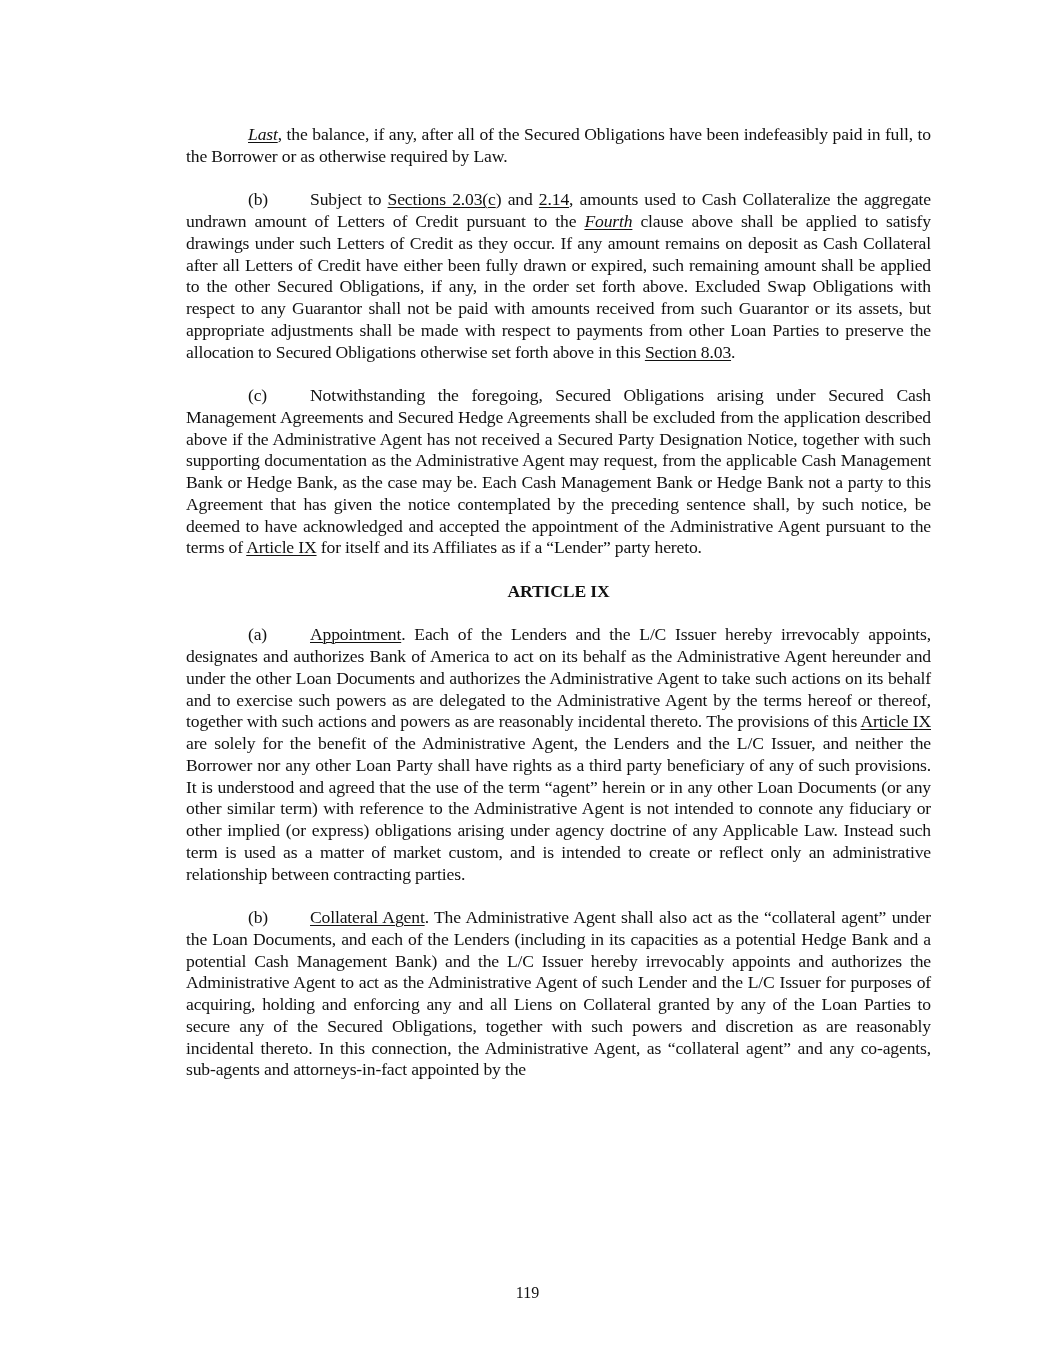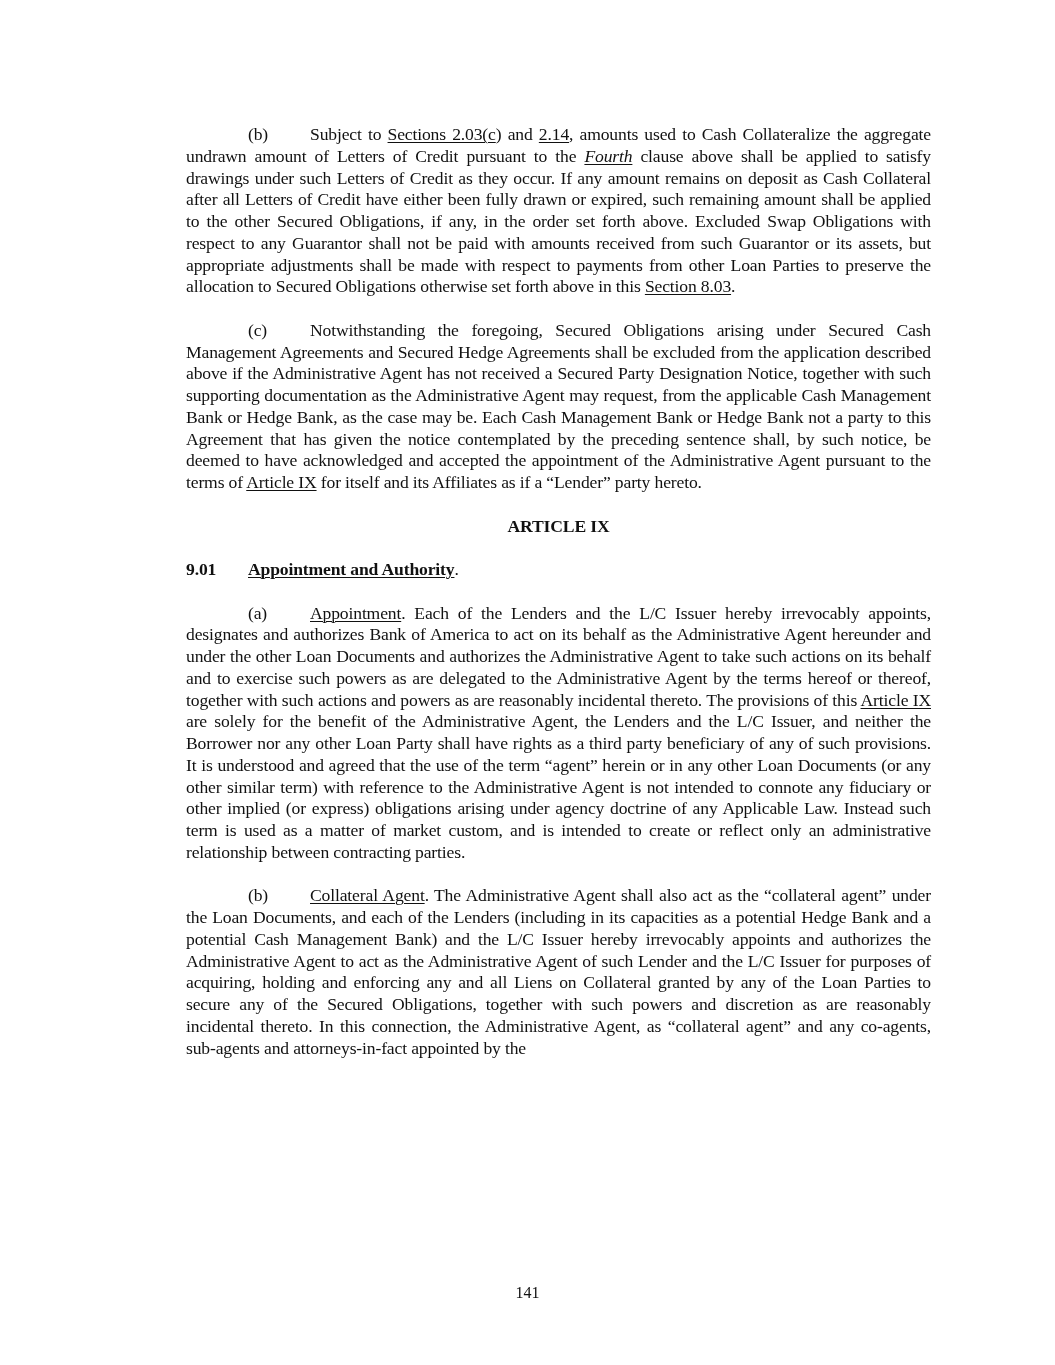--- a/index.html
+++ b/index.html
@@ -18,28 +18,28 @@
   .section-heading { font-weight: bold; margin: 0 0 21.75px 0; }
   .section-heading .num { display: inline-block; width: 62px; }
   .footer { position: absolute; left: 0; width: 1055px; top: 1284px; text-align: center;
     font-family: "Liberation Serif", "DejaVu Serif", serif; font-size: 16px; color: #111; }
 </style>
 </head>
 <body>
 
 <div class="page">
 
+  <p class="para"><span class="i u">Last</span><span>, the balance, if any, after all of the Secured Obligations have been indefeasibly paid in full, to the Borrower or as otherwise required by Law.</span></p>
 
   <p class="para"><span class="label">(b)</span><span>Subject to </span><span class="u">Sections 2.03(c</span><span>) and </span><span class="u">2.14</span><span>, amounts used to Cash Collateralize the aggregate undrawn amount of Letters of Credit pursuant to the </span><span class="i u">Fourth</span><span> clause above shall be applied to satisfy drawings under such Letters of Credit as they occur. If any amount remains on deposit as Cash Collateral after all Letters of Credit have either been fully drawn or expired, such remaining amount shall be applied to the other Secured Obligations, if any, in the order set forth above. Excluded Swap Obligations with respect to any Guarantor shall not be paid with amounts received from such Guarantor or its assets, but appropriate adjustments shall be made with respect to payments from other Loan Parties to preserve the allocation to Secured Obligations otherwise set forth above in this </span><span class="u">Section 8.03</span><span>.</span></p>
 
   <p class="para"><span class="label">(c)</span><span>Notwithstanding the foregoing, Secured Obligations arising under Secured Cash Management Agreements and Secured Hedge Agreements shall be excluded from the application described above if the Administrative Agent has not received a Secured Party Designation Notice, together with such supporting documentation as the Administrative Agent may request, from the applicable Cash Management Bank or Hedge Bank, as the case may be. Each Cash Management Bank or Hedge Bank not a party to this Agreement that has given the notice contemplated by the preceding sentence shall, by such notice, be deemed to have acknowledged and accepted the appointment of the Administrative Agent pursuant to the terms of </span><span class="u">Article IX</span><span> for itself and its Affiliates as if a “Lender” party hereto.</span></p>
 
   <div class="center-heading">ARTICLE IX</div>
 
-  <div class="section-heading"><span class="num">9.01</span><span class="u">Appointment and Authority</span><span style="font-weight:normal">.</span></div>
 
   <p class="para"><span class="label">(a)</span><span class="u">Appointment</span><span>. Each of the Lenders and the L/C Issuer hereby irrevocably appoints, designates and authorizes Bank of America to act on its behalf as the Administrative Agent hereunder and under the other Loan Documents and authorizes the Administrative Agent to take such actions on its behalf and to exercise such powers as are delegated to the Administrative Agent by the terms hereof or thereof, together with such actions and powers as are reasonably incidental thereto. The provisions of this </span><span class="u">Article IX</span><span> are solely for the benefit of the Administrative Agent, the Lenders and the L/C Issuer, and neither the Borrower nor any other Loan Party shall have rights as a third party beneficiary of any of such provisions. It is understood and agreed that the use of the term “agent” herein or in any other Loan Documents (or any other similar term) with reference to the Administrative Agent is not intended to connote any fiduciary or other implied (or express) obligations arising under agency doctrine of any Applicable Law. Instead such term is used as a matter of market custom, and is intended to create or reflect only an administrative relationship between contracting parties.</span></p>
 
   <p class="para"><span class="label">(b)</span><span class="u">Collateral Agent</span><span>. The Administrative Agent shall also act as the “collateral agent” under the Loan Documents, and each of the Lenders (including in its capacities as a potential Hedge Bank and a potential Cash Management Bank) and the L/C Issuer hereby irrevocably appoints and authorizes the Administrative Agent to act as the Administrative Agent of such Lender and the L/C Issuer for purposes of acquiring, holding and enforcing any and all Liens on Collateral granted by any of the Loan Parties to secure any of the Secured Obligations, together with such powers and discretion as are reasonably incidental thereto. In this connection, the Administrative Agent, as “collateral agent” and any co-agents, sub-agents and attorneys-in-fact appointed by the</span></p>
 
 </div>
 
-<div class="footer">141</div>
+<div class="footer">119</div>
 
 </body></html>

